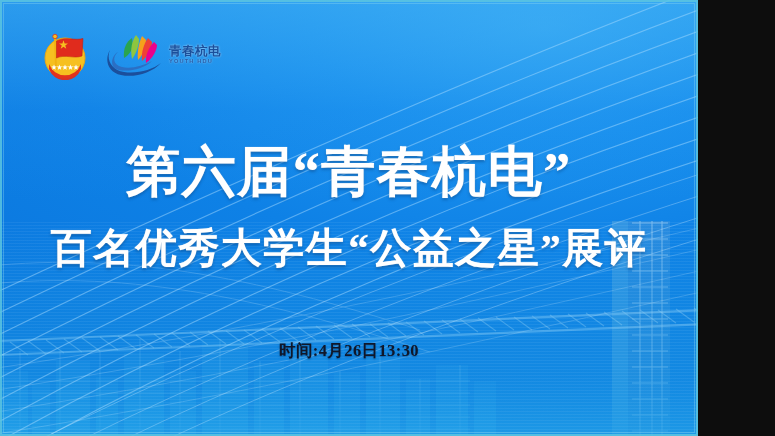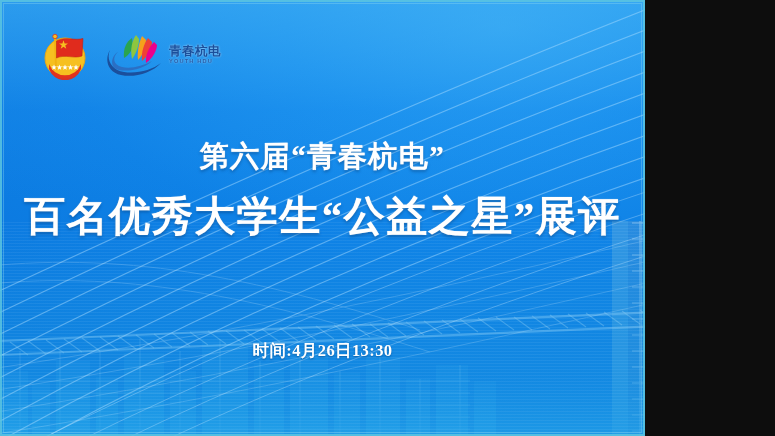--- a/index.html
+++ b/index.html
@@ -5,21 +5,21 @@
 <style>
   html, body {
     margin: 0;
     padding: 0;
     background: #0d0d0d;
   }
   * { box-sizing: border-box; }
 
   #poster {
     position: relative;
-    width: 645px;
+    width: 698px;
     height: 436px;
     overflow: hidden;
     font-family: "Liberation Serif", "DejaVu Serif", serif;
     background: #1187e8;
     padding-left: 8px;
   }
 
   
   .bg-base {
     position: absolute;
@@ -107,35 +107,35 @@
   .title-line {
     color: #ffffff;
     font-family: "Liberation Serif", "DejaVu Serif", serif;
     font-weight: 700;
     letter-spacing: 1.5px;
     white-space: nowrap;
     text-shadow:
       0 2px 3px rgba(4,56,112,.42),
       0 0 1px rgba(255,255,255,.85);
   }
-  .title-1 { font-size: 29px; line-height: 1.28; }
+  .title-1 { font-size: 54px; line-height: 1.28; }
   .title-2 { font-size: 41px; line-height: 1.28; margin-top: 15px; }
 
   .meta-block {
     position: absolute;
     left: 0; right: 0;
     top: 340px;
     text-align: center;
     z-index: 7;
   }
   .meta-line {
     display: inline-flex;
     align-items: baseline;
     gap: 30px;
-    color: #ffffff;
+    color: #0f172a;
     font-family: "Liberation Serif", "DejaVu Serif", serif;
     font-weight: 700;
     font-size: 16.5px;
     letter-spacing: .4px;
     text-shadow: 0 1px 2px rgba(4,56,112,.5);
     white-space: nowrap;
   }
 </style>
 </head>
 <body>

